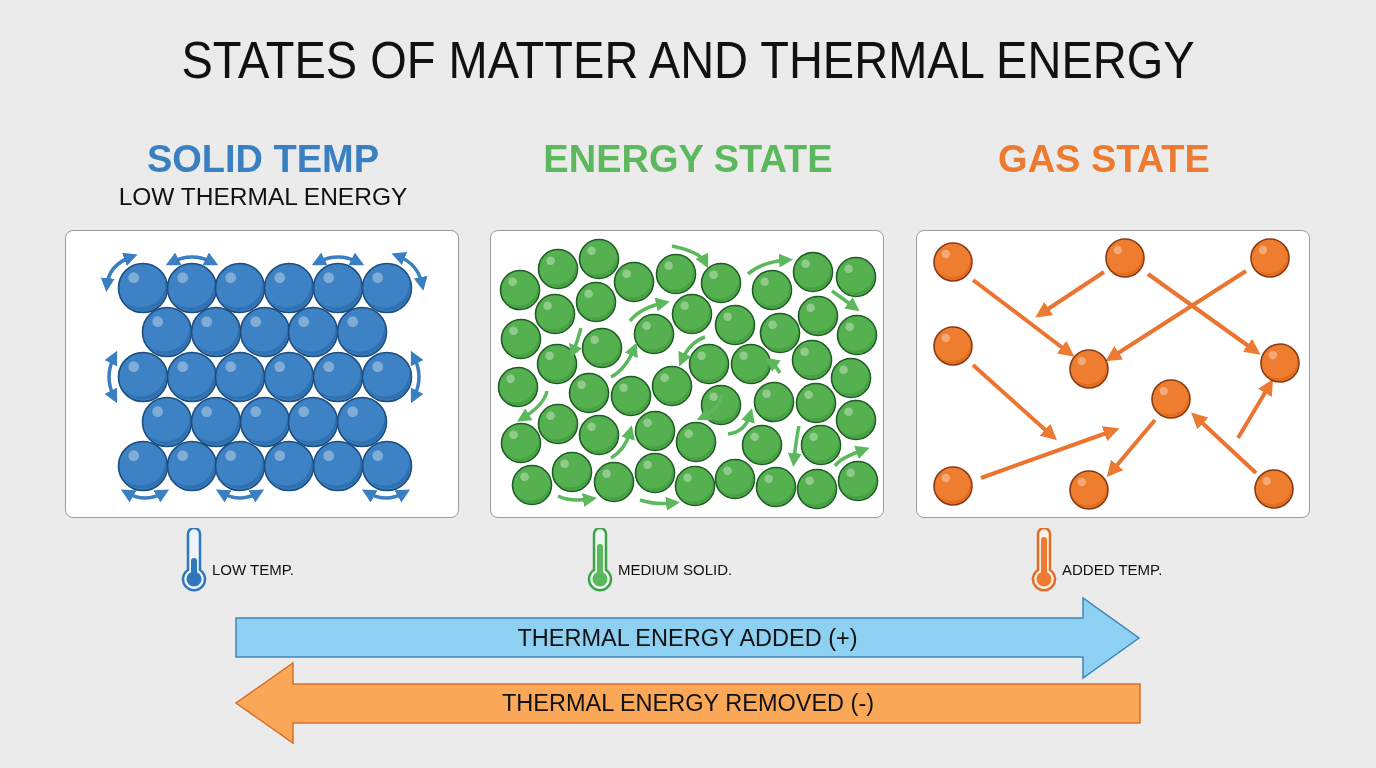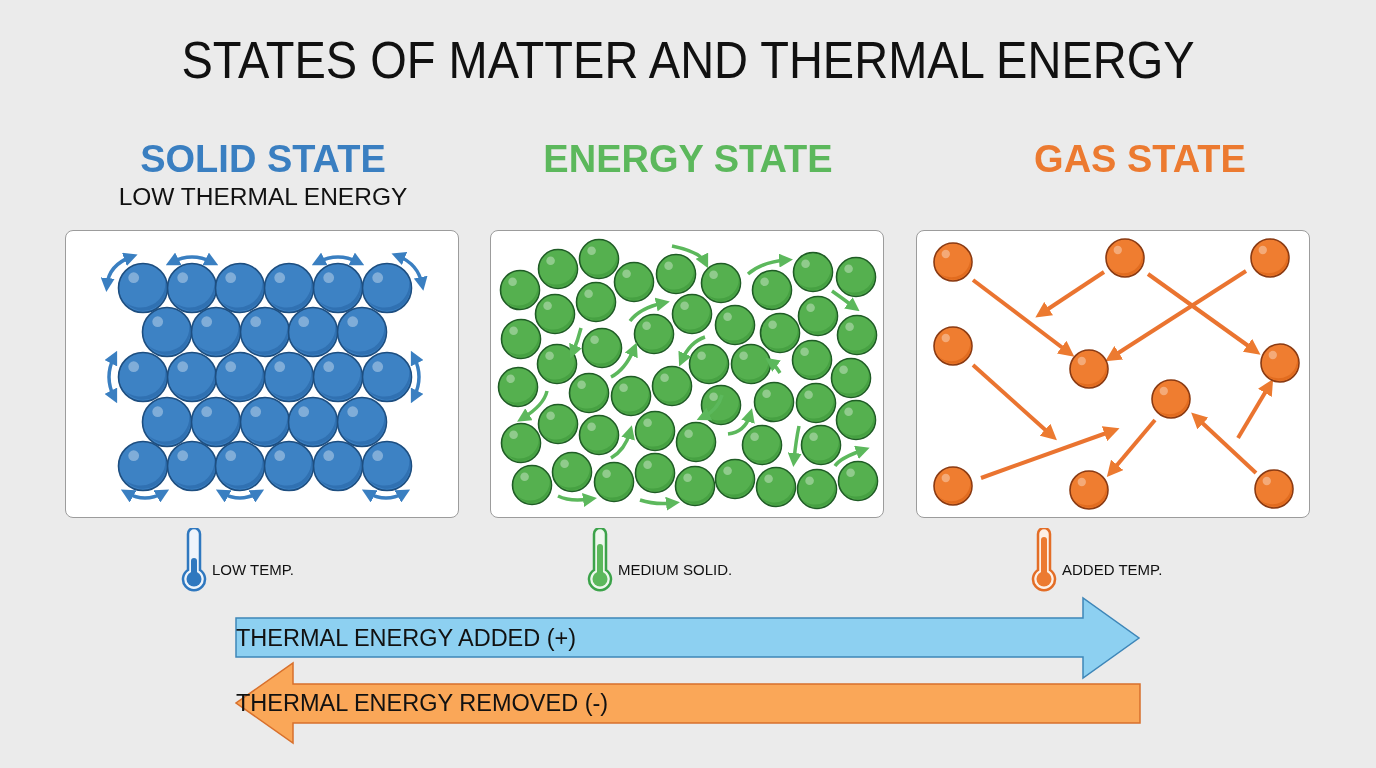--- a/index.html
+++ b/index.html
@@ -30,36 +30,36 @@
   .panel svg { position: absolute; left: -1.5px; top: -1.5px; }
   .temp { position: absolute; top: 528px; height: 70px; }
   .temp svg { position: absolute; left: 0; top: 0; }
   .temp-label {
     position: absolute; left: 32px; top: 28px; white-space: nowrap;
     font-size: 15px; color: #111; line-height: 28px;
   }
   .energy-arrow { position: absolute; left: 0; top: 0; }
   .arrow-label {
     position: absolute; font-size: 23.5px; color: #111; white-space: nowrap;
-    line-height: 30px;
+    text-align: center; line-height: 30px;
   }
 </style>
 </head>
 <body>
 
 <div class="main-title">STATES OF MATTER AND THERMAL ENERGY</div>
 
 <div class="col-head" style="left:53px">
-  <div class="state-title" style="color:#3a7fc1">SOLID STATE</div>
+  <div class="state-title" style="color:#3a7fc1">SOLID TEMP</div>
   <div class="state-sub">LOW THERMAL ENERGY</div>
 </div>
 <div class="col-head" style="left:478px">
   <div class="state-title" style="color:#5cb85c">ENERGY STATE</div>
 </div>
-<div class="col-head" style="left:930px">
+<div class="col-head" style="left:894px">
   <div class="state-title" style="color:#ec7a30">GAS STATE</div>
 </div>
 
 <div class="panel" style="left:65px">
   <svg id="svg-solid" width="394" height="288" viewBox="65 230 394 288">
       <defs>
         <marker id="ms" viewBox="0 0 10 10" refX="5" refY="5" markerWidth="4" markerHeight="4" orient="auto-start-reverse">
           <path d="M0 0 L10 5 L0 10 z" fill="#3a7fc1"></path>
         </marker>
       </defs>

